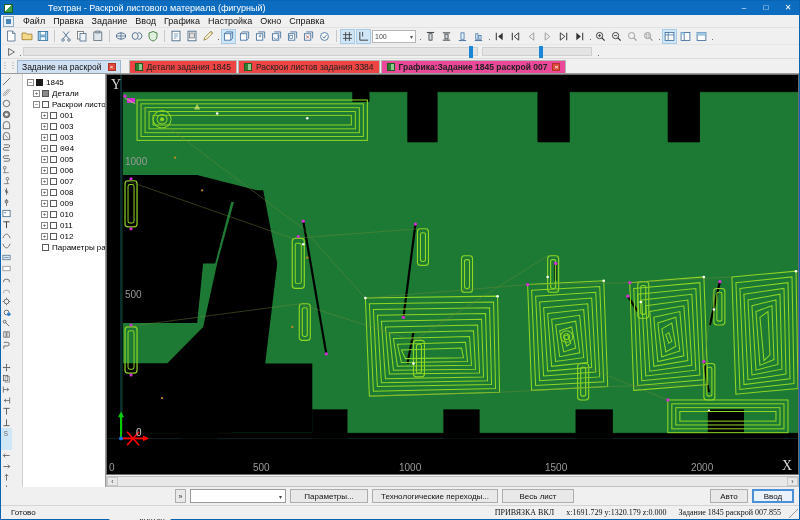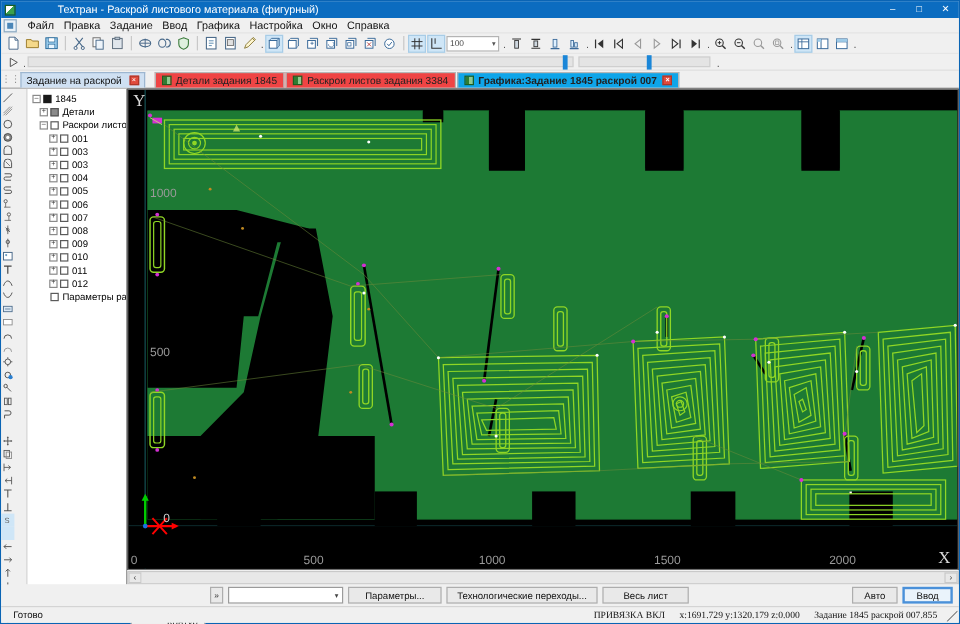--- a/index.html
+++ b/index.html
@@ -132,21 +132,21 @@
     width:8px;height:8px;background:#e04a3c;color:#fff;font-size:6px;
     display:flex;align-items:center;justify-content:center;margin-left:6px;
     border:1px solid #b03628;
   }
   .mdi-tabs { display:flex; align-items:flex-end; height:15px; margin-left:6px;}
   .mdi-tab {
     height:13px; background:#ef4444; border:1px solid #b5b5b5; border-bottom:none;
     display:flex; align-items:center; padding:0 5px; font-size:8.5px; color:#222;
     margin-right:1px;
   }
-  .mdi-tab.active { background:#0ea5e9; font-weight:bold; }
+  .mdi-tab.active { background:#ec4899; font-weight:bold; }
   .mdi-tab .ticon {
     width:8px;height:8px;margin-right:4px;
     background:linear-gradient(90deg,#2f7d32 0 50%,#8fc98f 50% 100%);
     border:1px solid #1d5e20; flex:0 0 auto;
   }
   .mdi-tab .closebox {
     width:8px;height:8px;background:#e04a3c;color:#fff;font-size:6px;
     display:flex;align-items:center;justify-content:center;margin-left:5px;
     border:1px solid #b03628;
   }
@@ -827,21 +827,21 @@
       <div class="tnode" style="padding-left:16px;">
         <span class="texp">+</span>
         <span class="ticon-doc"></span>
         <span class="tlabel">003</span>
       </div>
       <div class="tnode" style="padding-left:16px;">
         <span class="texp">+</span>
         <span class="ticon-doc"></span>
         <span class="tlabel">003</span>
       </div>
-      <div class="tnode" style="padding-left:16px;">
+      <div class="tnode" style="padding-left:16px;font-family:Liberation Mono, monospace;">
         <span class="texp">+</span>
         <span class="ticon-doc"></span>
         <span class="tlabel">004</span>
       </div>
       <div class="tnode" style="padding-left:16px;">
         <span class="texp">+</span>
         <span class="ticon-doc"></span>
         <span class="tlabel">005</span>
       </div>
       <div class="tnode" style="padding-left:16px;">

